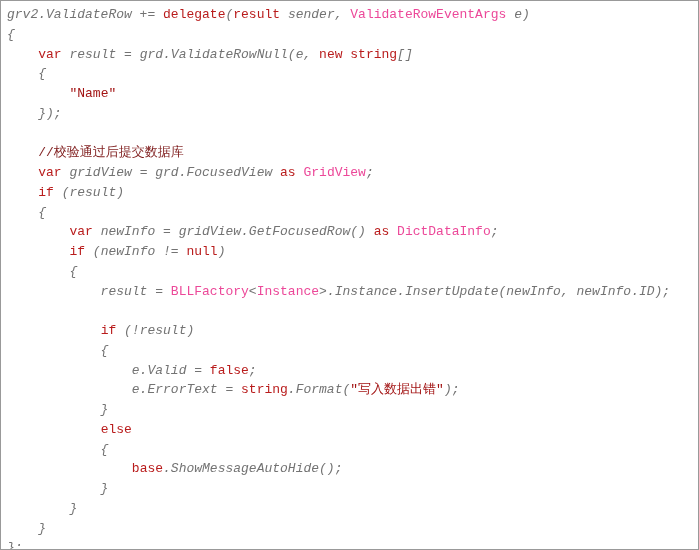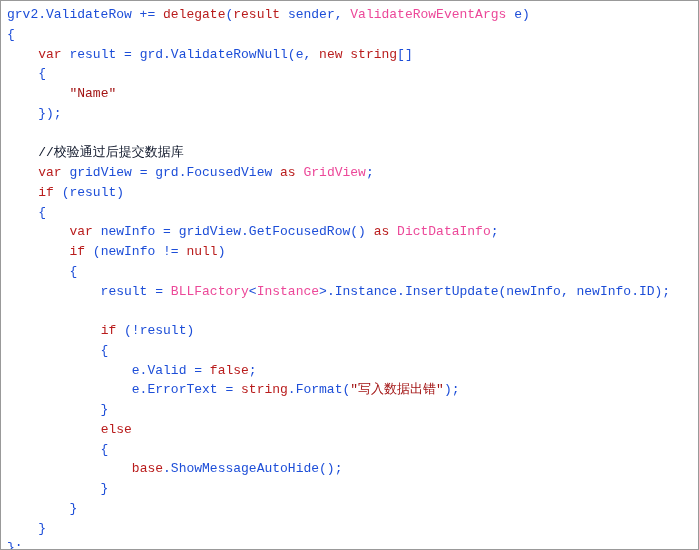--- a/index.html
+++ b/index.html
@@ -18,22 +18,22 @@
       height: 550px;
       overflow: hidden;
     }
     pre {
       font-family: inherit;
       white-space: pre;
     }
     .kw { color: #b91c1c; }
     .type { color: #ec4899; }
     .str { color: #a31515; }
-    .comment { color: #0f172a; }
-    .plain { color: #1d4ed8; }
+    .comment { color: #7f1d1d; }
+    .plain { color: #737373; font-style: italic; }
   </style>
 </head>
 <body>
 
 <pre><span><span class="plain">grv2.ValidateRow += </span><span class="kw">delegate</span><span class="plain">(</span><span class="kw">result</span><span class="plain"> sender, </span><span class="type">ValidateRowEventArgs</span><span class="plain"> e)</span></span>
 <span><span class="plain">{</span></span>
 <span><span class="plain">    </span><span class="kw">var</span><span class="plain"> result = grd.ValidateRowNull(e, </span><span class="kw">new</span><span class="plain"> </span><span class="kw">string</span><span class="plain">[]</span></span>
 <span><span class="plain">    {</span></span>
 <span><span class="plain">        </span><span class="str">"Name"</span></span>
 <span><span class="plain">    });</span></span>

